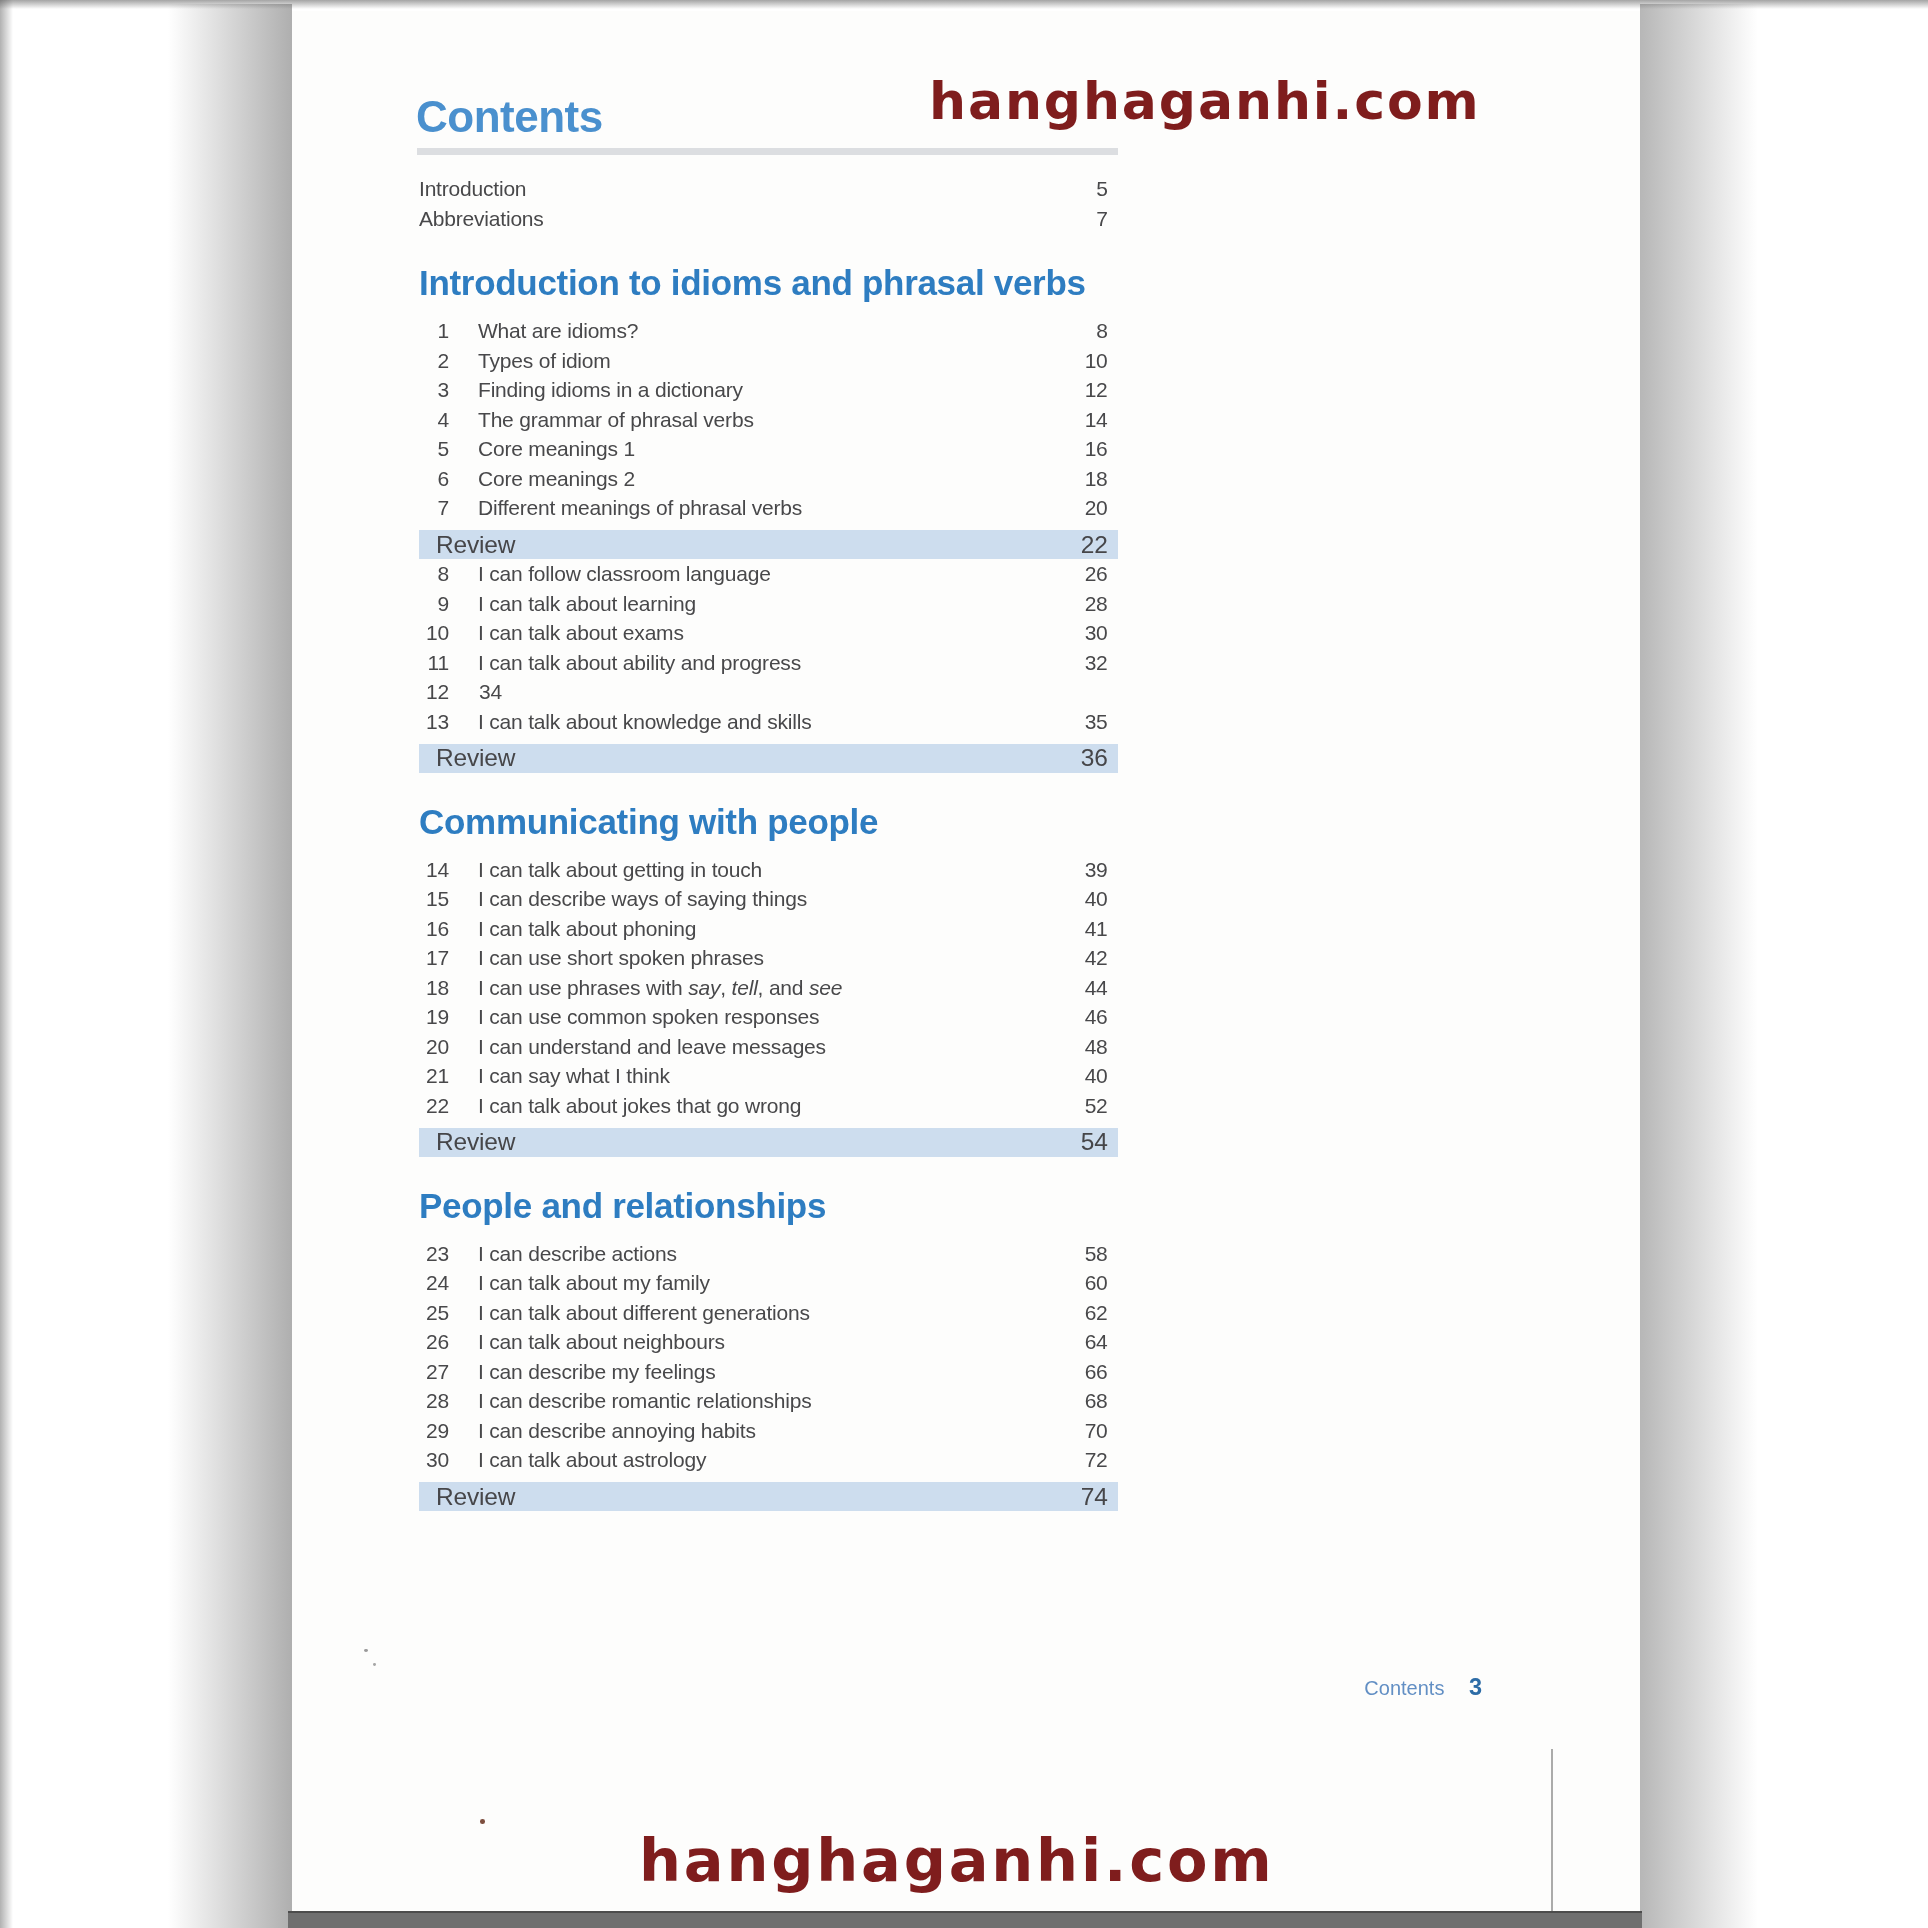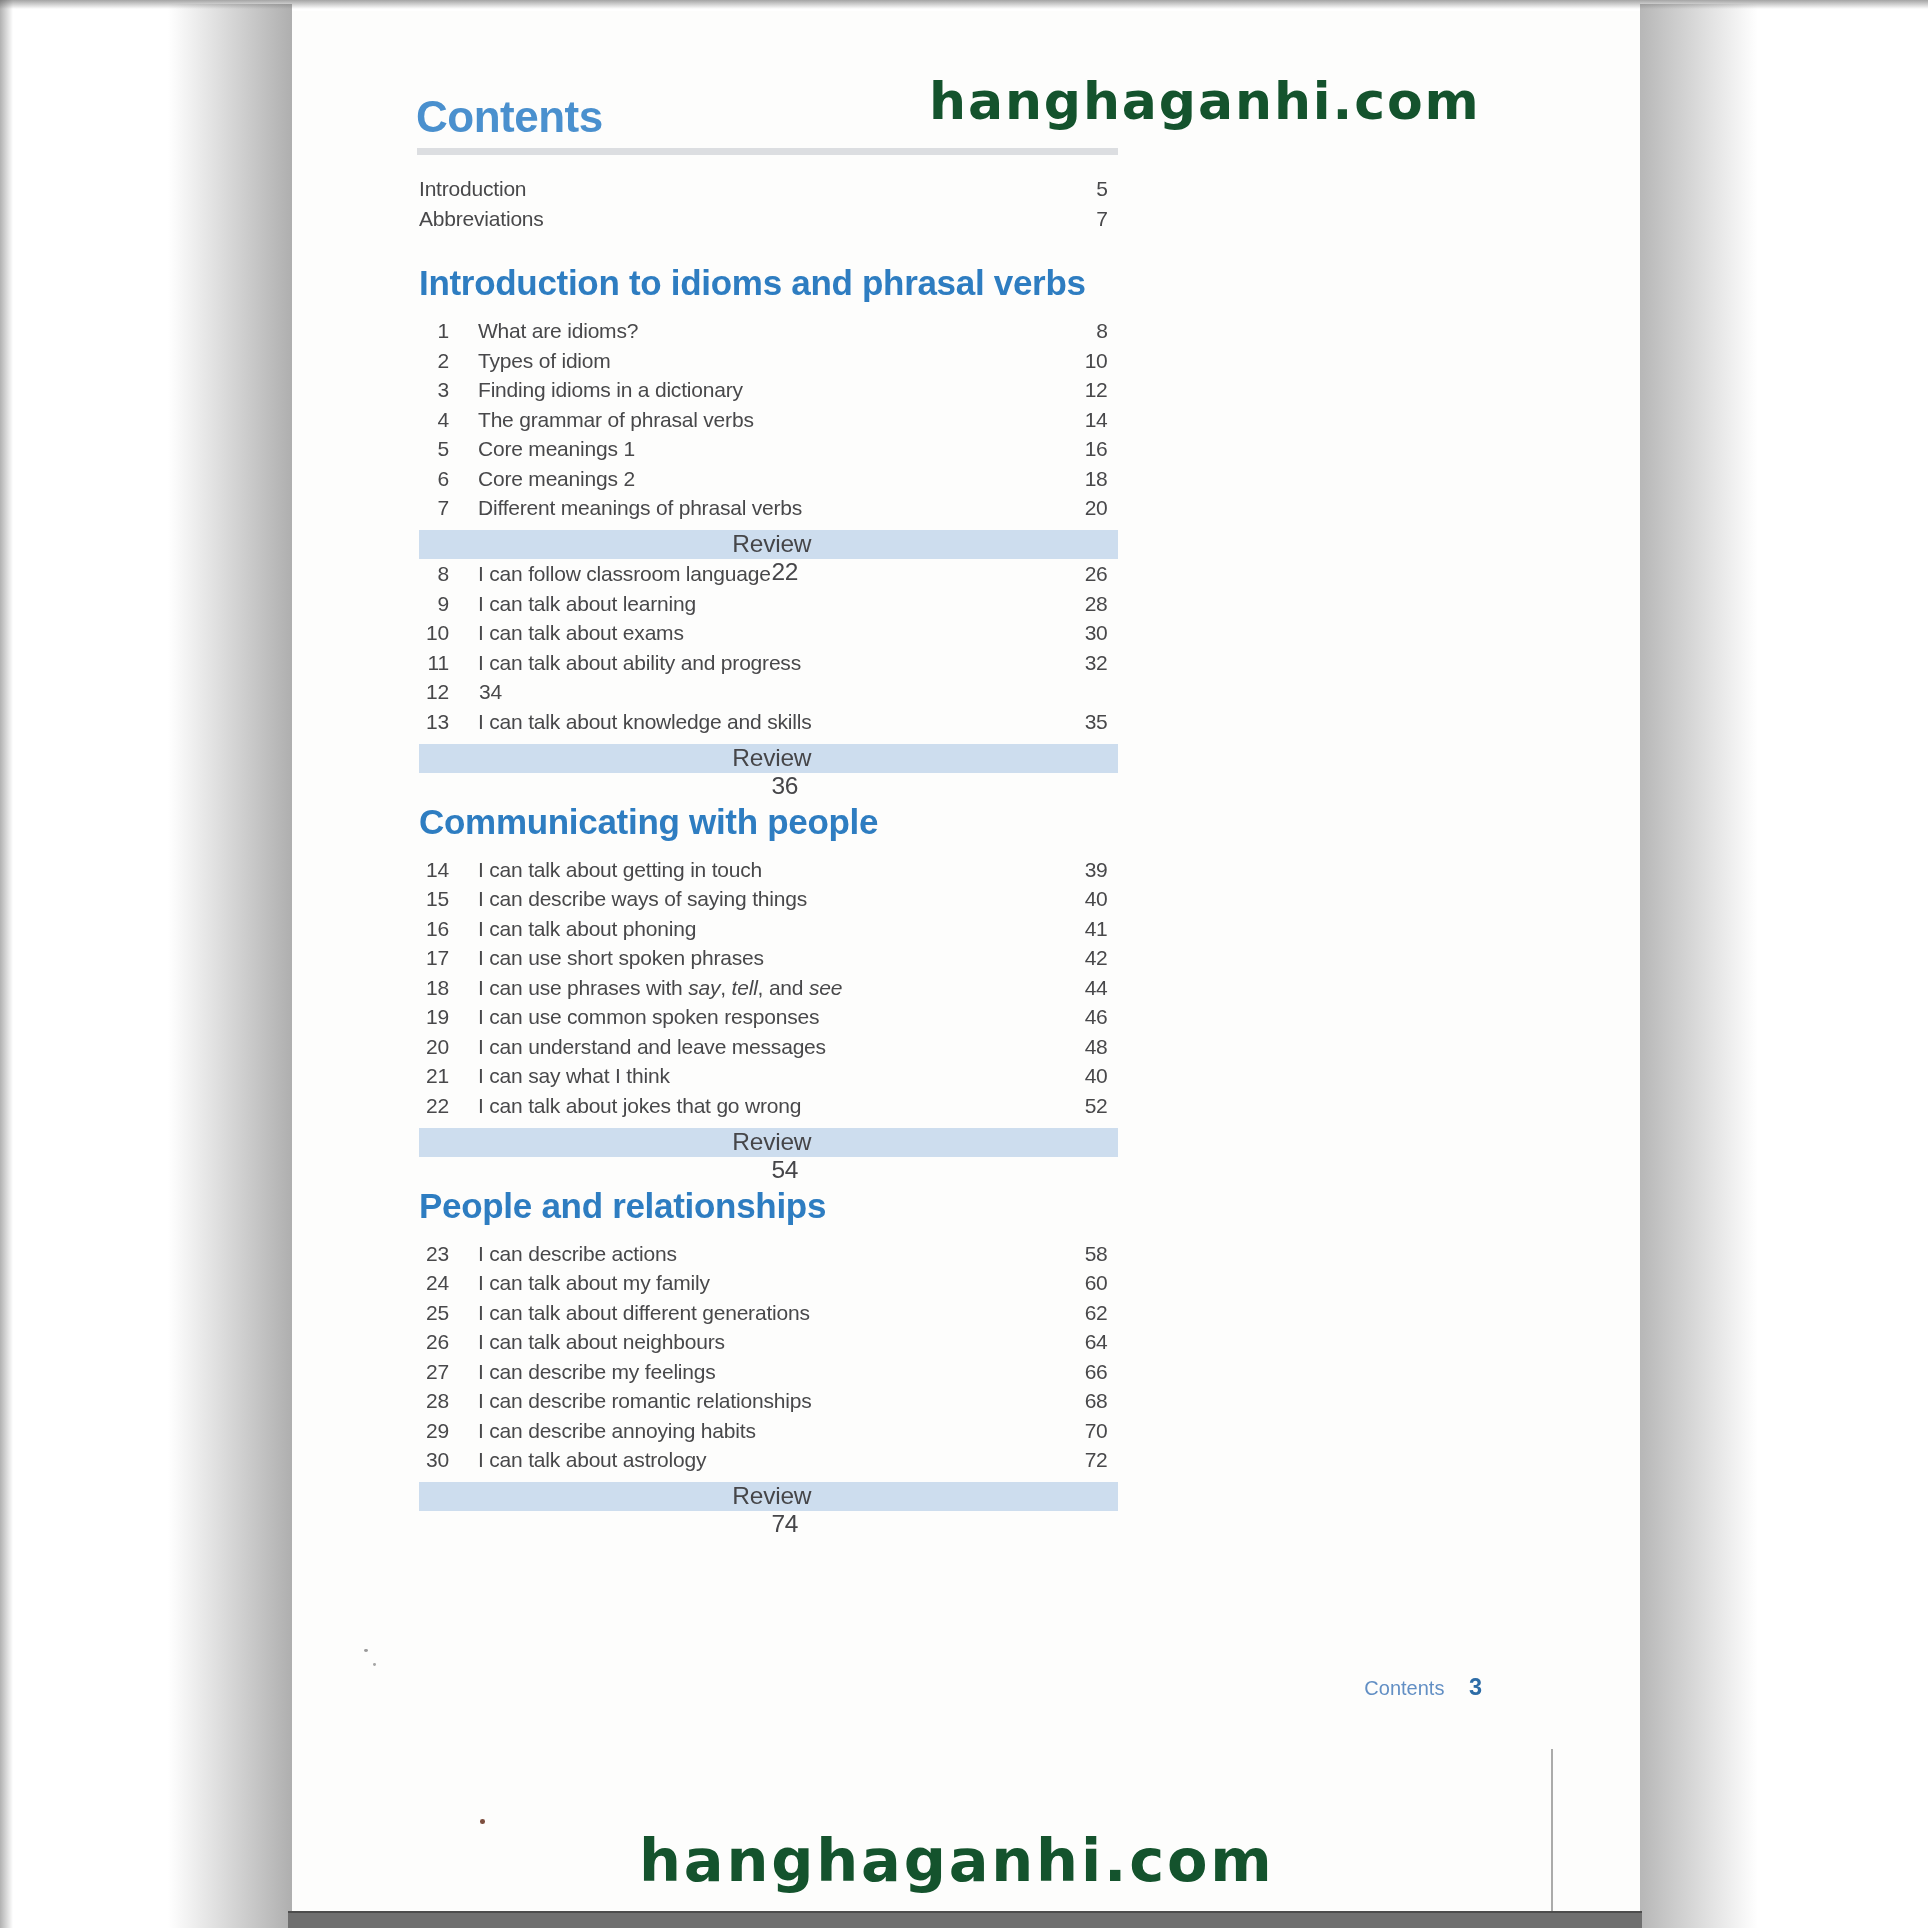--- a/index.html
+++ b/index.html
@@ -34,28 +34,28 @@
   .toc-row{display:flex;align-items:center;height:29.5px;font-size:21px;color:#48484a;
            letter-spacing:-0.2px;padding-right:10.4px;}
   .toc-row .num{flex:none;width:30px;text-align:right;}
   .toc-row .label{flex:1;margin-left:29px;white-space:nowrap;overflow:hidden;}
   .toc-row .label em{font-style:italic;}
   .front .toc-row .label{margin-left:0;}
   .pnum{flex:none;min-width:53px;text-align:right;}
 
   .review-row{display:flex;align-items:center;height:29px;background:#cdddee;
               font-size:24.5px;color:#464649;letter-spacing:-0.2px;
-              padding:0 10.4px 0 17px;margin-top:7.5px;flex-direction:column;}
+              padding:0 10.4px 0 17px;margin-top:7.5px;}
   .review-row .label{flex:1;}
 
   .footer{position:absolute;right:158px;top:1663px;display:flex;align-items:baseline;gap:24.5px;}
   .footer .flabel{font-size:20px;color:#628fc4;}
   .footer .fnum{font-size:23.5px;font-weight:bold;color:#2d6ca6;}
 
-  .wm{font-family:"DejaVu Sans",sans-serif;font-weight:600;color:#14532d;}
+  .wm{font-family:"DejaVu Sans",sans-serif;font-weight:600;color:#7f1d1d;}
   .wm-top{position:absolute;left:637px;top:60px;font-size:52px;letter-spacing:1.9px;}
   .wm-bottom{position:absolute;left:347px;top:1815px;font-size:59px;letter-spacing:2.8px;}
 
   
   .scanline{position:absolute;left:1259px;top:1738px;width:1.9px;height:173px;
             background:#8f8f8f;opacity:.75;}
   .speck-red{position:absolute;left:188px;top:1808px;width:4.7px;height:4.7px;border-radius:50%;
              background:#7d4e3e;}
   .speck-a{position:absolute;left:72px;top:1638px;width:3.8px;height:2.8px;border-radius:50%;
            background:#9a9a9a;}

